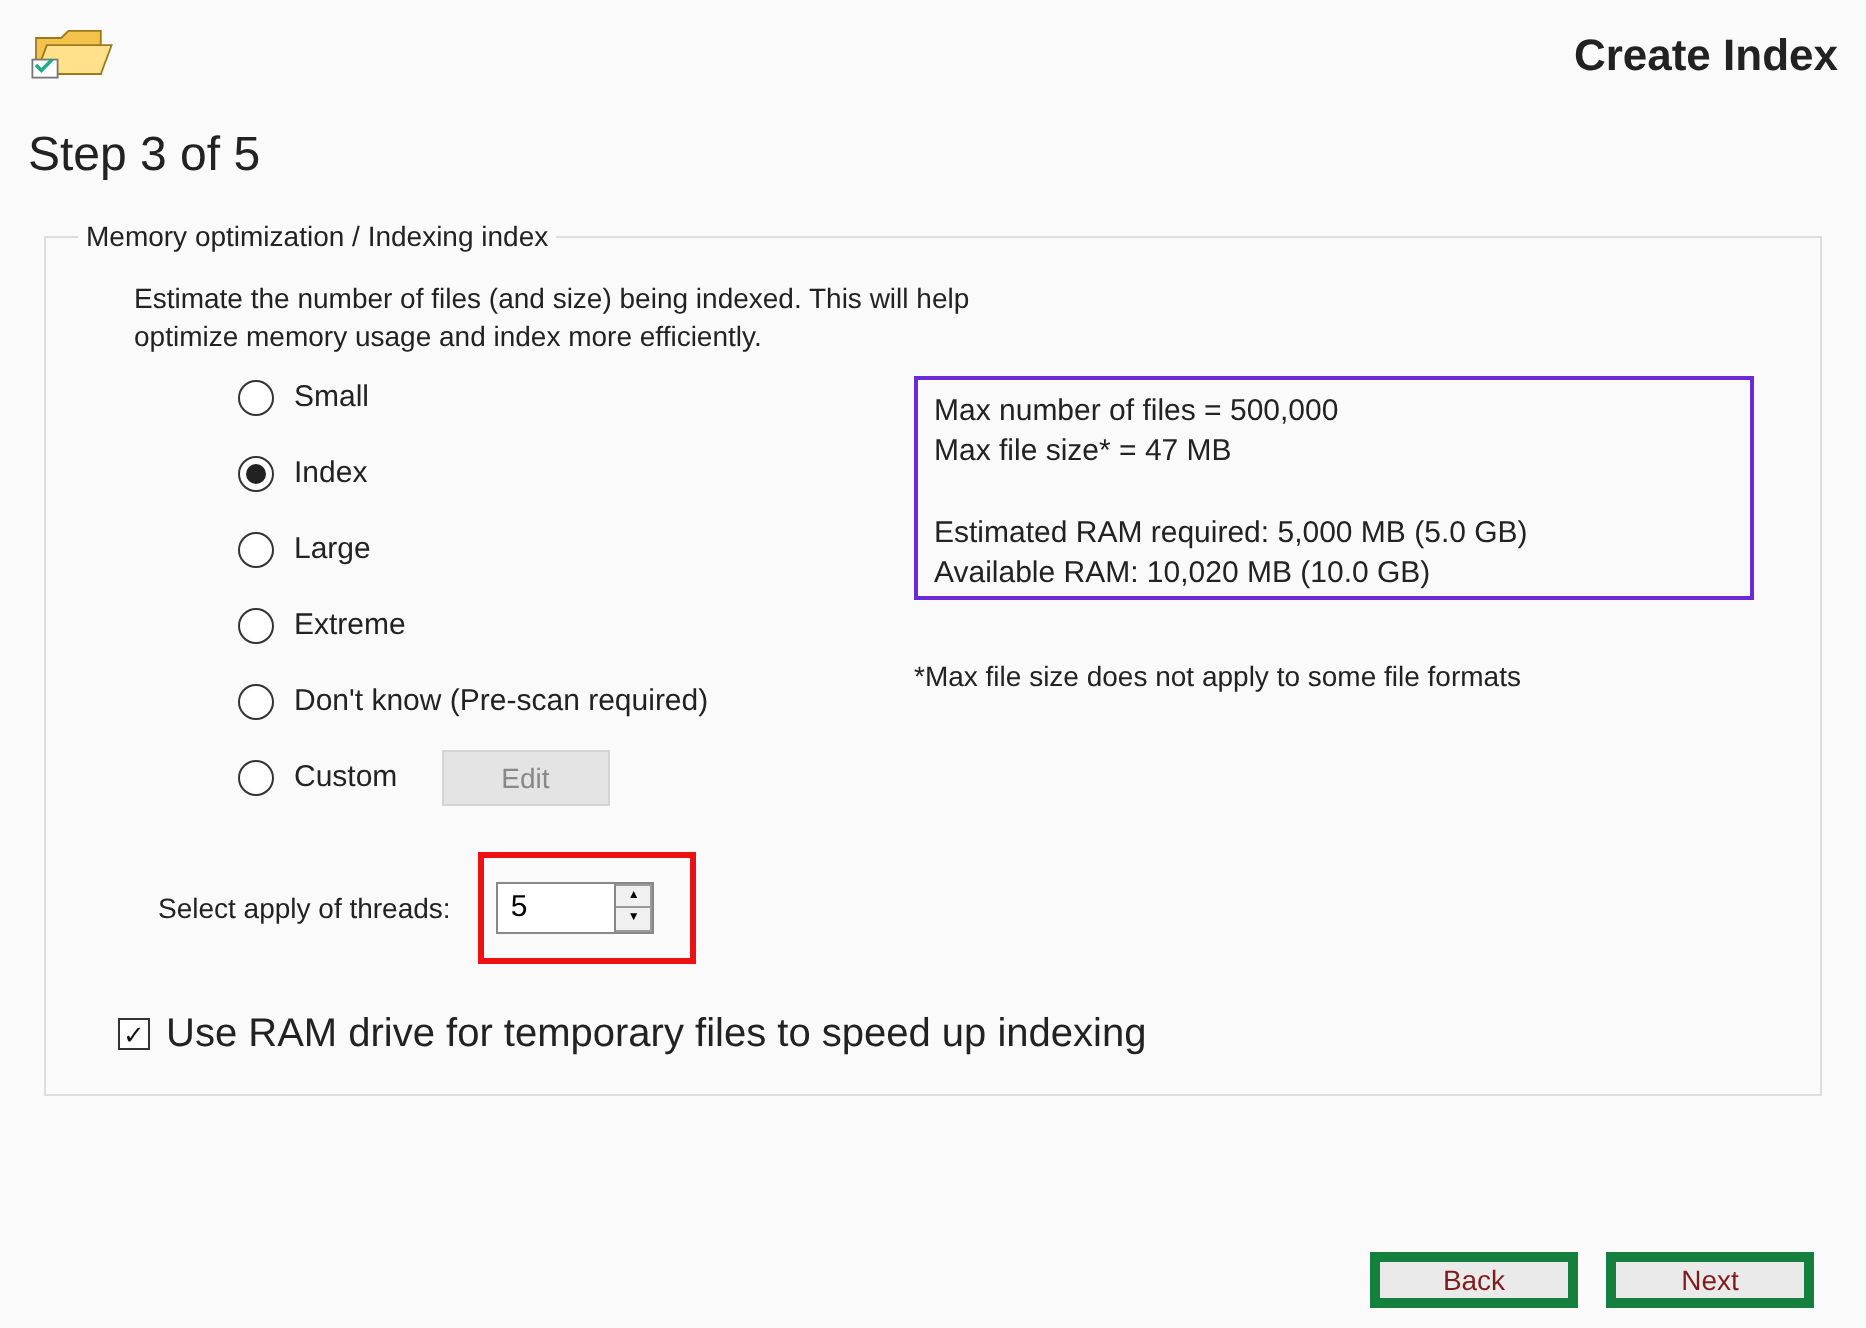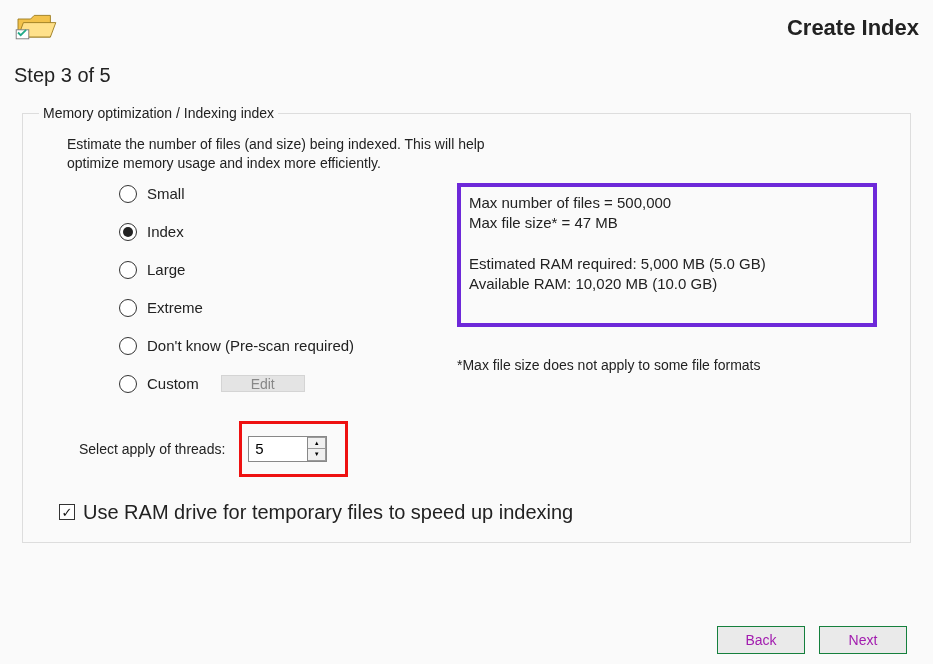--- a/index.html
+++ b/index.html
@@ -27,21 +27,21 @@
       height: 36px;
       position: relative;
     }
     .folder-icon svg { width:100%; height:100%; }
     .page-title {
       font-size: 22px;
       font-weight: bold;
       color: #222;
     }
     .step-label {
-      font-size: 20px;
+      font-size: 24px;
       color: #222;
       padding: 18px 14px 0 14px;
     }
     fieldset.groupbox {
       border: 1px solid #ddd;
       margin: 18px 22px 0 22px;
       padding: 0 16px 18px 16px;
       background: #fafafa;
     }
     fieldset.groupbox > legend {
@@ -83,33 +83,33 @@
     }
     .radio-dot {
       width: 10px; height:10px; border-radius:50%;
       background:#222;
     }
     .radio-label { font-size:15px; color:#222; }
     .custom-row { display:flex; align-items:center; gap:22px; }
     .edit-btn {
       background:#e4e4e4;
       border:1px solid #d4d4d4;
-      width:84px; height:17px;
+      width:84px; height:28px;
       font-size:14px; color:#888;
       display:flex; align-items:center; justify-content:center;
       cursor:default;
     }
     .info-col { width: 420px; }
     .info-panel {
-      border:4px solid #6d28d9;
+      border:2px solid #6d28d9;
       padding:6px 8px;
       font-size:15px;
       color:#222;
       line-height:1.35;
-      height:144px;
+      height:112px;
       background:#fafafa;
     }
     .footnote {
       font-size:14px;
       color:#222;
       margin-top:30px;
     }
     .threads-row {
       display:flex;
       align-items:center;
@@ -168,24 +168,24 @@
     }
     .checkbox-label { font-size:20px; color:#222; }
     .nav-buttons {
       position:absolute;
       right:26px;
       bottom:10px;
       display:flex;
       gap:14px;
     }
     .nav-btn {
-      width:88px; height:28px;
+      width:104px; height:28px;
       background:#eaeaea;
-      border:1px solid #15803d;
-      font-size:14px; color:#a21caf;
+      border:5px solid #15803d;
+      font-size:14px; color:#7f1d1d;
       display:flex; align-items:center; justify-content:center;
       cursor:pointer;
     }
   </style>
 </head>
 <body>
 
 <div class="header-row">
   <div class="folder-icon">
     <svg viewBox="0 0 48 40">

